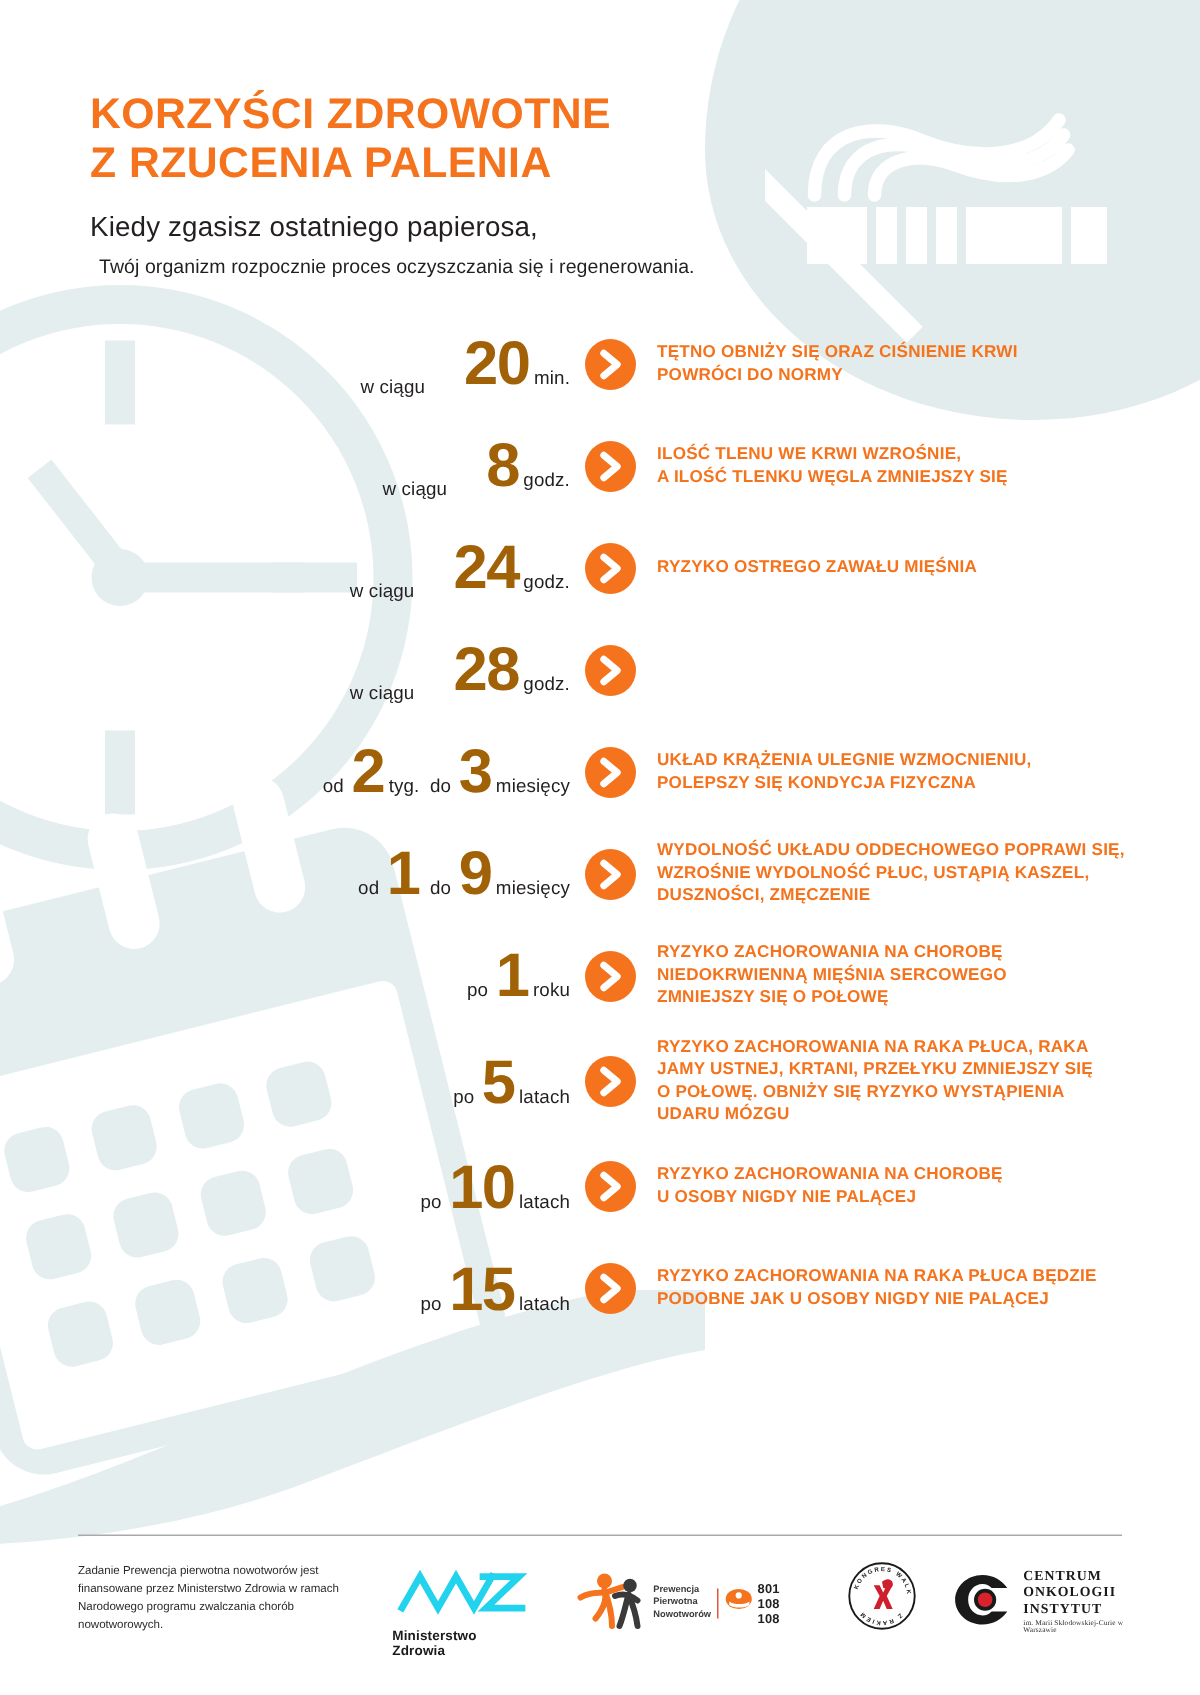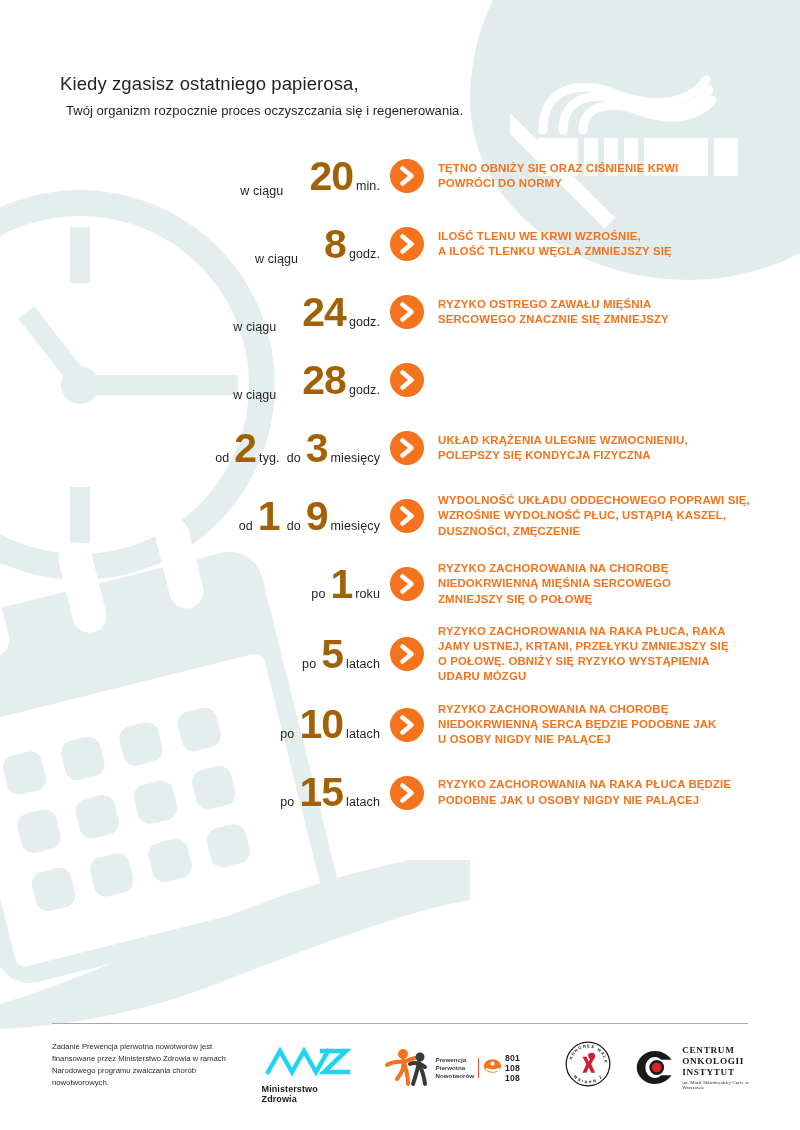--- a/index.html
+++ b/index.html
@@ -245,20 +245,24 @@
   </div>
 
   <div class="wm-swoosh">
     <svg viewBox="0 0 470 170" width="470" height="170">
       <path d="M-20 150 C90 120 200 60 330 20 C390 2 440 -6 470 -10 L470 40 C400 52 300 92 200 130 C130 156 50 168 -20 170 Z" fill="#e4eeee"></path>
     </svg>
   </div>
 </div>
 
 <div class="header">
+  <h1 class="title">
+    <span>KORZYŚCI ZDROWOTNE</span><br>
+    <span>Z RZUCENIA PALENIA</span>
+  </h1>
   <div class="subtitle">Kiedy zgasisz ostatniego papierosa,</div>
   <div class="subtitle2">Twój organizm rozpocznie proces oczyszczania się i regenerowania.</div>
 </div>
 
 <div class="timeline" id="timeline">
     <div class="row">
       <div class="timecol">
         <div class="prelabel">w ciągu</div>
         <div class="numline">
           <span class="bignum">20</span>
@@ -301,21 +305,20 @@
           <span class="unit">godz.</span>
         </div>
       </div>
       <div class="arrow">
         <svg viewBox="0 0 34 34" width="34" height="34">
           <path d="M12.5 9.5 L21.5 17 L12.5 24.5" fill="none" stroke="#ffffff" stroke-width="4.6" stroke-linecap="round" stroke-linejoin="round"></path>
         </svg>
       </div>
       <div class="desc">
         <div>RYZYKO OSTREGO ZAWAŁU MIĘŚNIA</div>
-        <div>SERCOWEGO ZNACZNIE SIĘ ZMNIEJSZY</div>
       </div>
     </div>
     <div class="row">
       <div class="timecol">
         <div class="prelabel">w ciągu</div>
         <div class="numline">
           <span class="bignum">28</span>
           <span class="unit">godz.</span>
         </div>
       </div>
@@ -414,21 +417,20 @@
           <span class="unit">latach</span>
         </div>
       </div>
       <div class="arrow">
         <svg viewBox="0 0 34 34" width="34" height="34">
           <path d="M12.5 9.5 L21.5 17 L12.5 24.5" fill="none" stroke="#ffffff" stroke-width="4.6" stroke-linecap="round" stroke-linejoin="round"></path>
         </svg>
       </div>
       <div class="desc">
         <div>RYZYKO ZACHOROWANIA NA CHOROBĘ</div>
-        <div>NIEDOKRWIENNĄ SERCA BĘDZIE PODOBNE JAK</div>
         <div>U OSOBY NIGDY NIE PALĄCEJ</div>
       </div>
     </div>
     <div class="row">
       <div class="timecol">
         <div class="numline">
           <span class="conn">po</span>
           <span class="bignum">15</span>
           <span class="unit">latach</span>
         </div>

